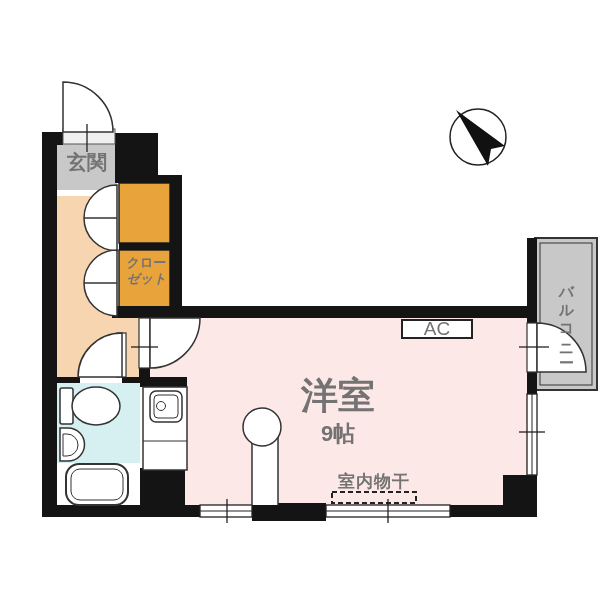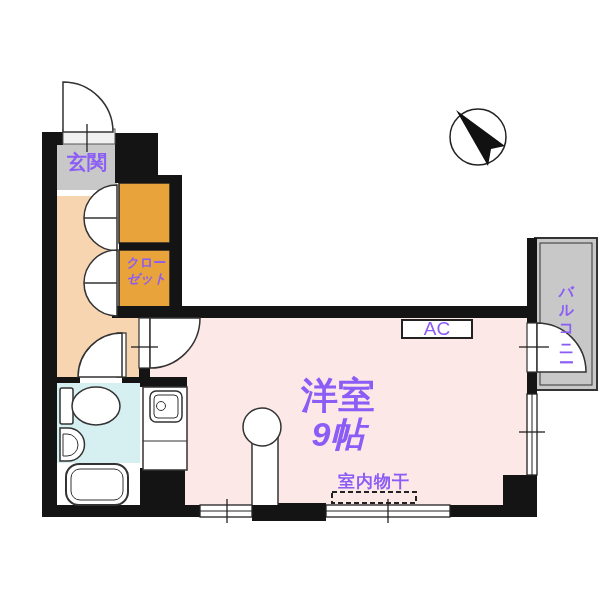--- a/index.html
+++ b/index.html
@@ -1,19 +1,19 @@
 <!DOCTYPE html>
 <html><head>
 <meta charset="utf-8">
 <style>
   html,body{margin:0;padding:0;background:#ffffff;}
   #plan{position:relative;width:600px;height:600px;background:#ffffff;overflow:hidden;
         font-family:"Liberation Sans",sans-serif;}
   #plan svg{position:absolute;left:0;top:0;}
-  .label{position:absolute;color:#8b5cf6;font-weight:700;line-height:1.25;
+  .label{position:absolute;color:#737373;font-weight:700;line-height:1.25;
          font-family:"Liberation Sans",sans-serif;white-space:nowrap;}
   .center{text-align:center;}
   .vertical{writing-mode:vertical-rl;text-orientation:upright;letter-spacing:3px;}
 </style>
 </head>
 <body>
 
 <div id="plan">
 
   <svg width="600" height="600" viewBox="0 0 600 600">
@@ -124,21 +124,21 @@
 
   <div class="label center" style="left:57px;top:150px;width:60px;font-size:20px;">玄関</div>
 
   <div class="label center" style="left:121px;top:255px;width:51px;font-size:13px;">
     <span style="display:block;">クロー</span>
     <span style="display:block;font-style:italic;">ゼット</span>
   </div>
 
   <div class="label center" style="left:248px;top:376px;width:180px;">
     <span style="display:block;font-size:37px;line-height:40px;">洋室</span>
-    <span style="display:block;font-size:34px;line-height:36px;font-style:italic;">9帖</span>
+    <span style="display:block;font-size:22px;line-height:36px;">9帖</span>
   </div>
 
   <div class="label vertical" style="left:535px;top:243px;width:62px;height:145px;font-size:15px;
        display:flex;align-items:center;justify-content:center;">バルコニー</div>
 
   <div class="label center" style="left:402px;top:320px;width:70px;font-size:19px;line-height:18px;font-weight:400;">AC</div>
 
   <div class="label center" style="left:328px;top:471px;width:92px;font-size:17px;letter-spacing:1px;">室内物干</div>
 
 </div>

